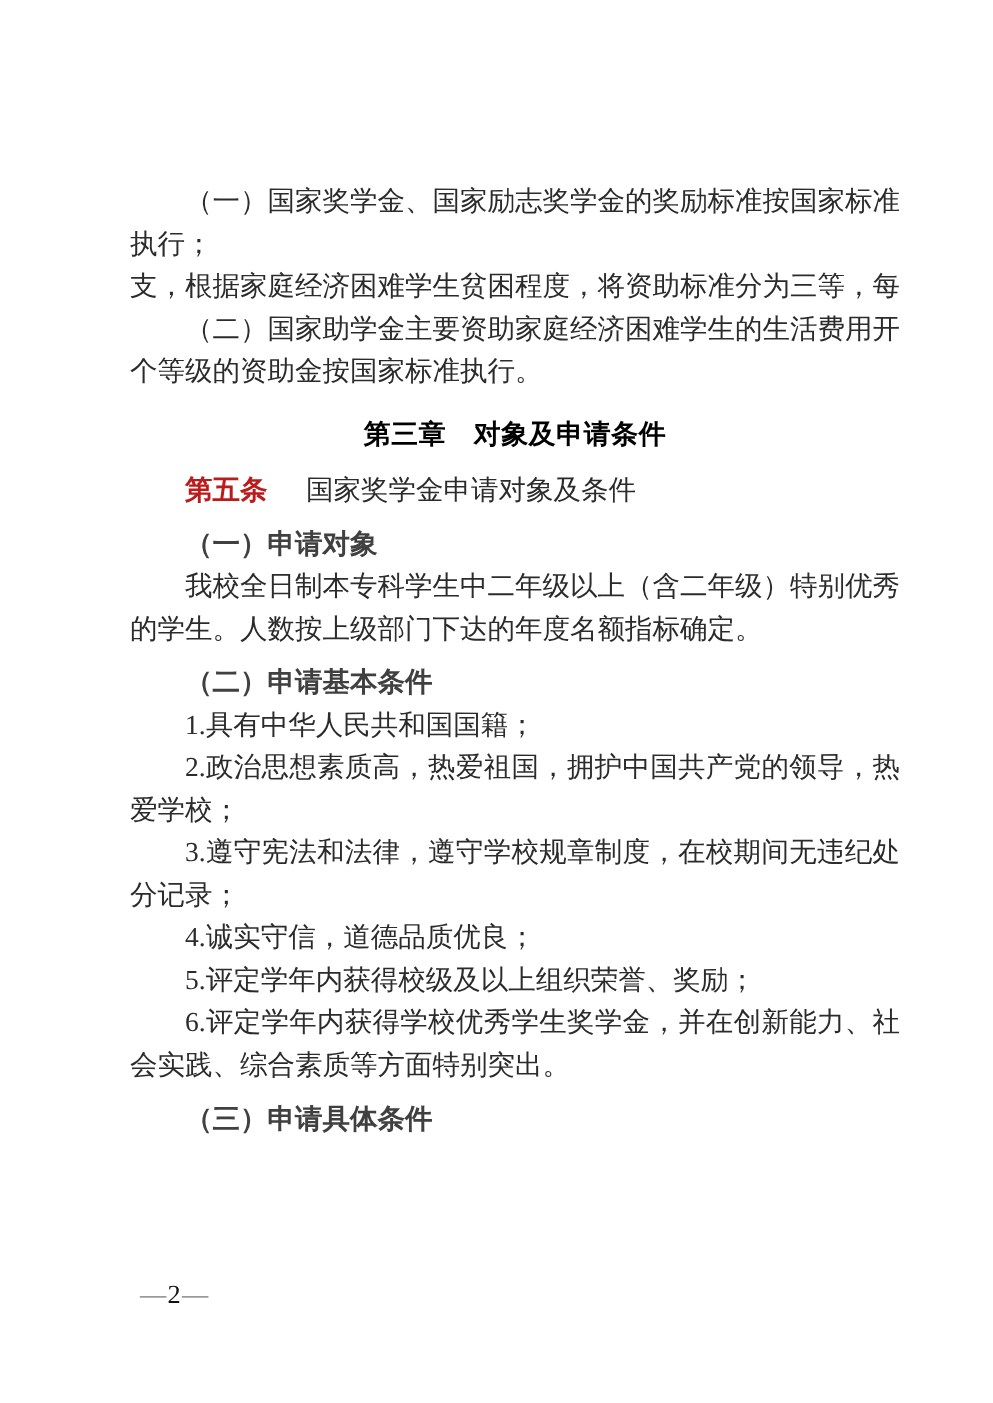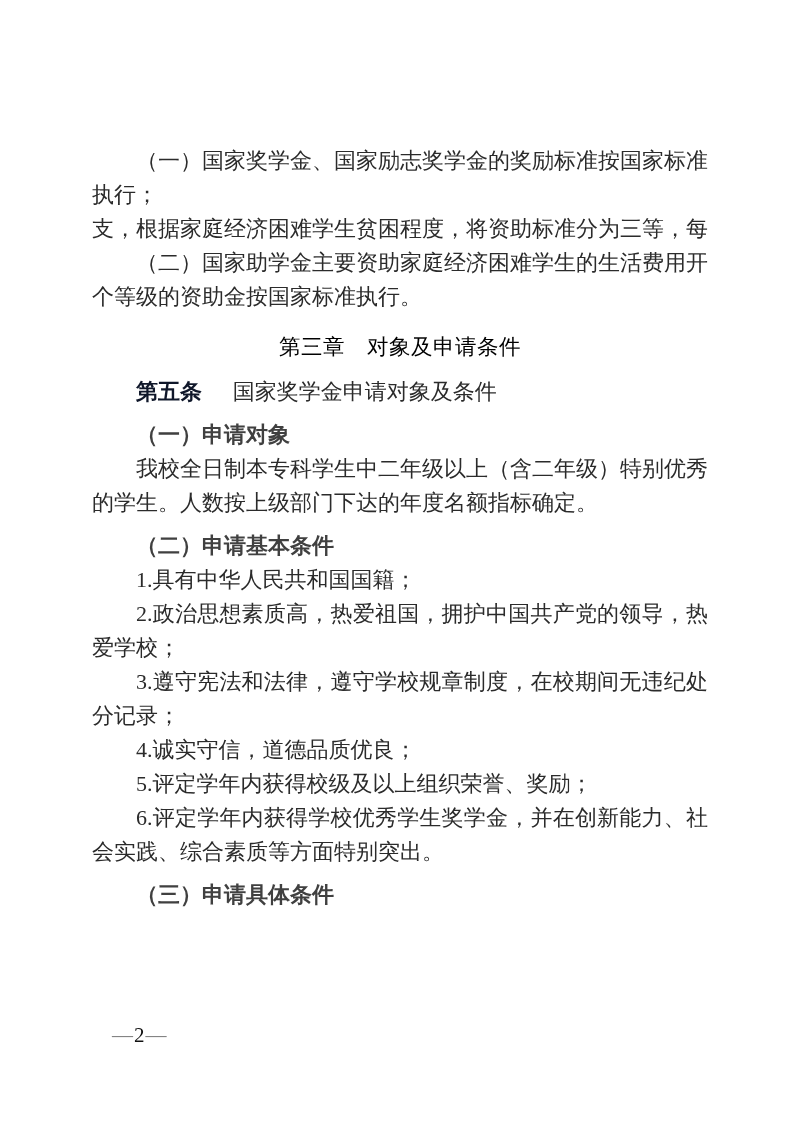--- a/index.html
+++ b/index.html
@@ -7,46 +7,46 @@
     position: relative;
     width: 794px;
     height: 1122px;
     background: #ffffff;
     overflow: hidden;
     font-family: "Liberation Serif", serif;
     color: #2b2b2b;
   }
   .content {
     position: absolute;
-    left: 92px;
+    left: 104px;
     top: 144px;
     width: 616px;
     font-size: 22px;
     line-height: 34px;
   }
   .ln {
     text-align: justify;
     white-space: pre-wrap;
     min-height: 34px;
   }
   .ln.full { text-align-last: justify; text-justify: inter-character; }
   .indent { text-indent: 2em; }
   .subhead { font-weight: 700; color: #404040; margin-top: 9px; }
   .chapter {
     text-align: center;
     text-align-last: center;
     font-family: "Liberation Sans", sans-serif;
-    font-weight: 400;
+    font-weight: 700;
     color: #000000;
     font-size: 21.5px;
     margin-top: 16px;
     margin-bottom: 11px;
     letter-spacing: 0.5px;
   }
-  .article-term { font-weight: 700; color: #0f172a; margin-right: 1.4em; }
+  .article-term { font-weight: 700; color: #b91c1c; margin-right: 1.4em; }
   .footer {
     position: absolute;
     left: 112px;
     top: 1024px;
     font-size: 21px;
     line-height: 22px;
     white-space: pre;
   }
   .footer .dash { color: #7d7d7d; }
   .footer .num { color: #111111; padding: 0 1px; }

